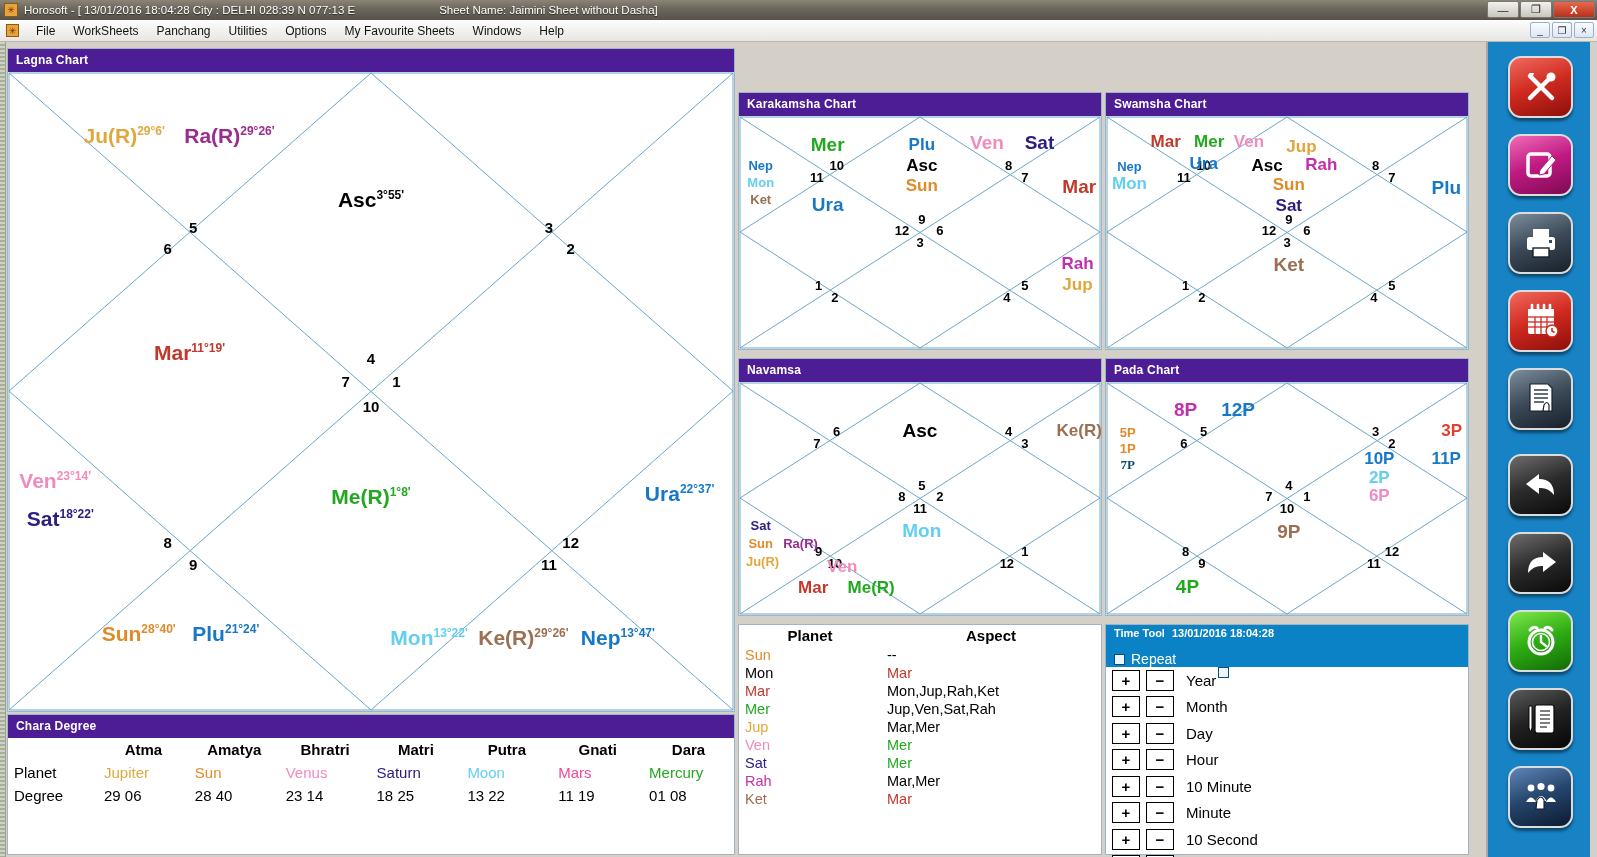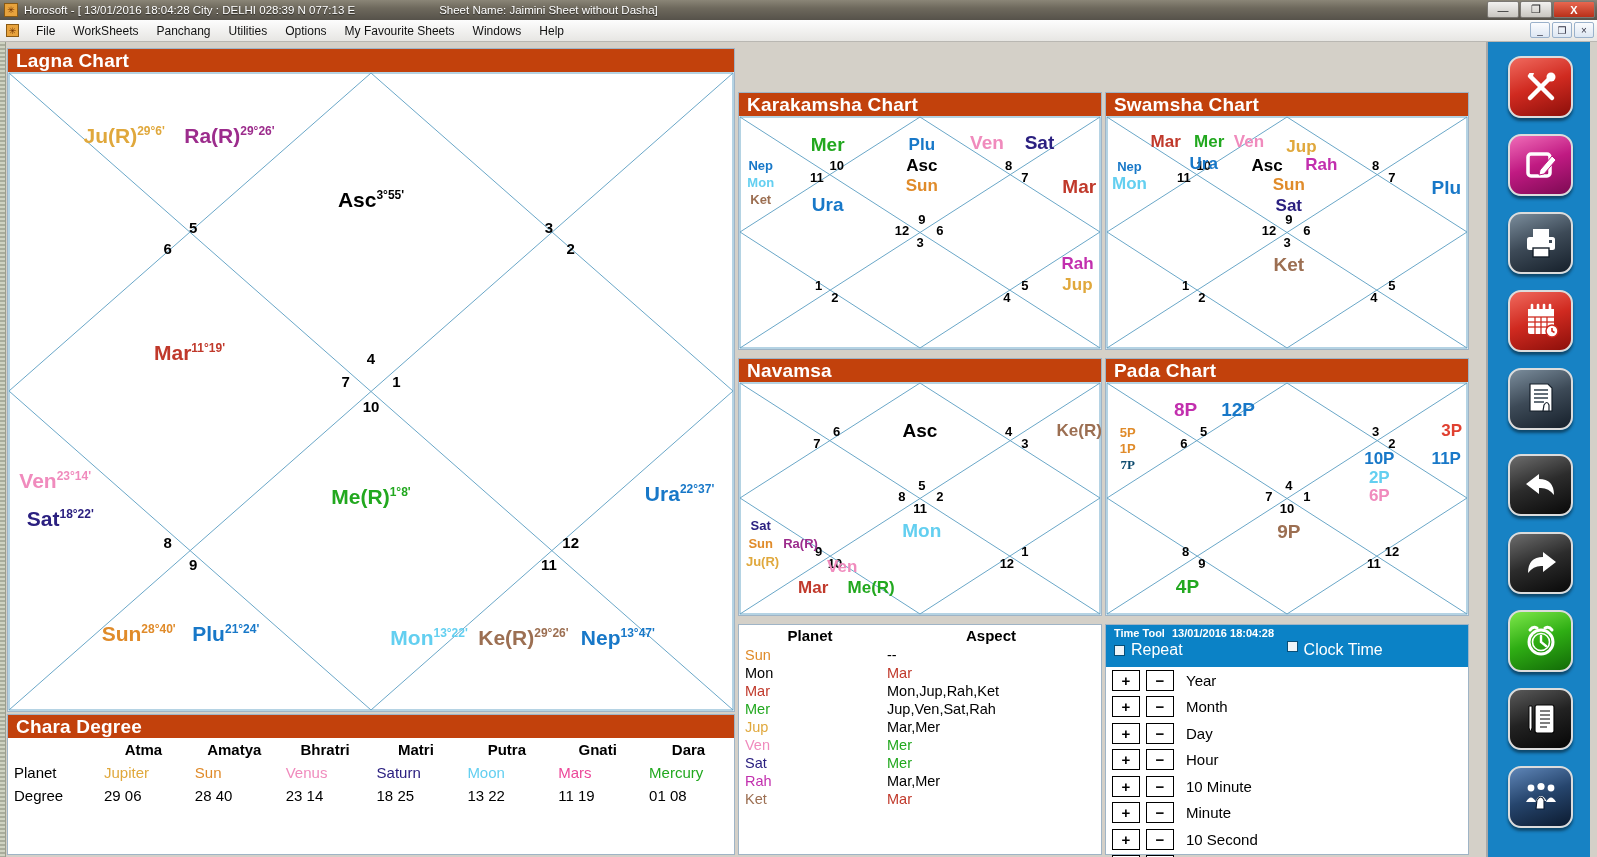--- a/index.html
+++ b/index.html
@@ -73,21 +73,21 @@
   }
   
   #ws-left-edge{
     position:absolute;left:0;top:0;width:6px;height:815px;
     background:repeating-linear-gradient(to bottom,#cfd3c2 0px,#cfd3c2 2px,#a9ad9c 2px,#a9ad9c 4px);
     border-right:1px solid #9a9e8e;
   }
 
   .panel{ position:absolute; background:#fff; border:1px solid #9fb4c6; }
   .panel-head{
-    background:#c2410c; color:#fff; font-size:19px; font-weight:bold;
+    background:#4c1d95; color:#fff; font-size:12px; font-weight:bold;
     padding:3px 8px; letter-spacing:.2px; height:23px; line-height:17px;
   }
   .panel-body{ position:relative; width:100%; }
 
   
   .chart-svg{ display:block; }
   .chart-layer{ position:absolute; left:0; top:0; width:100%; height:100%; }
   .lbl{ position:absolute; white-space:nowrap; font-weight:bold; transform:translate(-50%,-50%); }
   .hnum{ position:absolute; font-size:13px; font-weight:bold; color:#000; transform:translate(-50%,-50%); }
 
@@ -107,21 +107,21 @@
 
   
   #jaimini .jt td{ font-size:14.5px; padding:1px 6px; }
   #jaimini .jt th{ font-size:15px; font-weight:bold; padding:2px 6px; }
 
   
   #timetool .tt-head{
     background:#0b82c6;color:#fff;height:42px;padding:2px 8px 0 8px;
   }
   #timetool .tt-title{ font-size:11px;font-weight:bold; }
-  #timetool .tt-checks{ display:flex; font-size:16px; margin-top:2px; }
+  #timetool .tt-checks{ display:flex; font-size:14px; margin-top:12px;flex-direction:column; }
   #timetool .cb{
     width:11px;height:11px;background:#eef4f8;border:1px solid #084f78;
     display:inline-block;margin-right:6px;vertical-align:-1px;
   }
   #timetool .tt-row{ display:flex; align-items:center; height:26.5px; }
   #timetool .pmbtn{
     width:28px;height:21px;margin-left:6px;
     border:1px solid #000;background:#fff;
     font-size:15px;font-weight:bold;color:#000;
     display:flex;align-items:center;justify-content:center;

